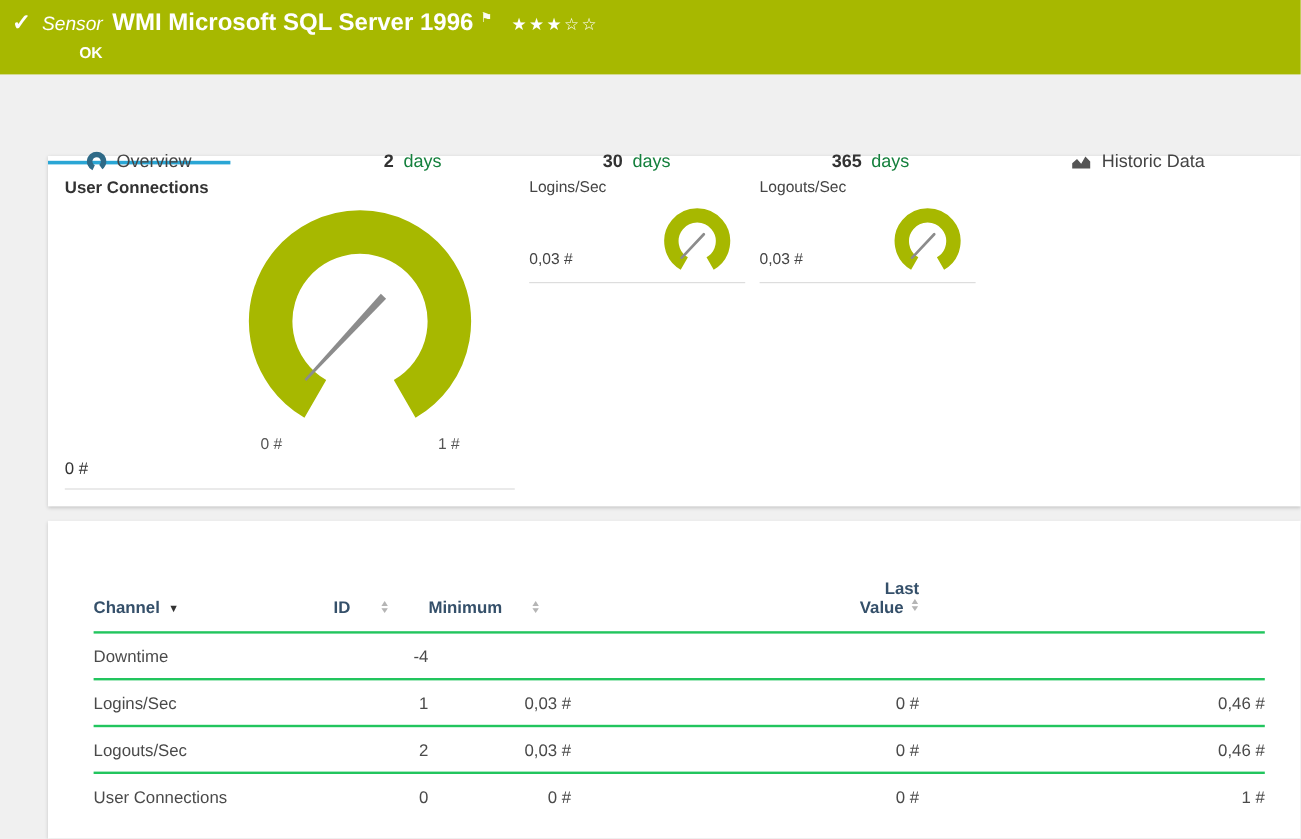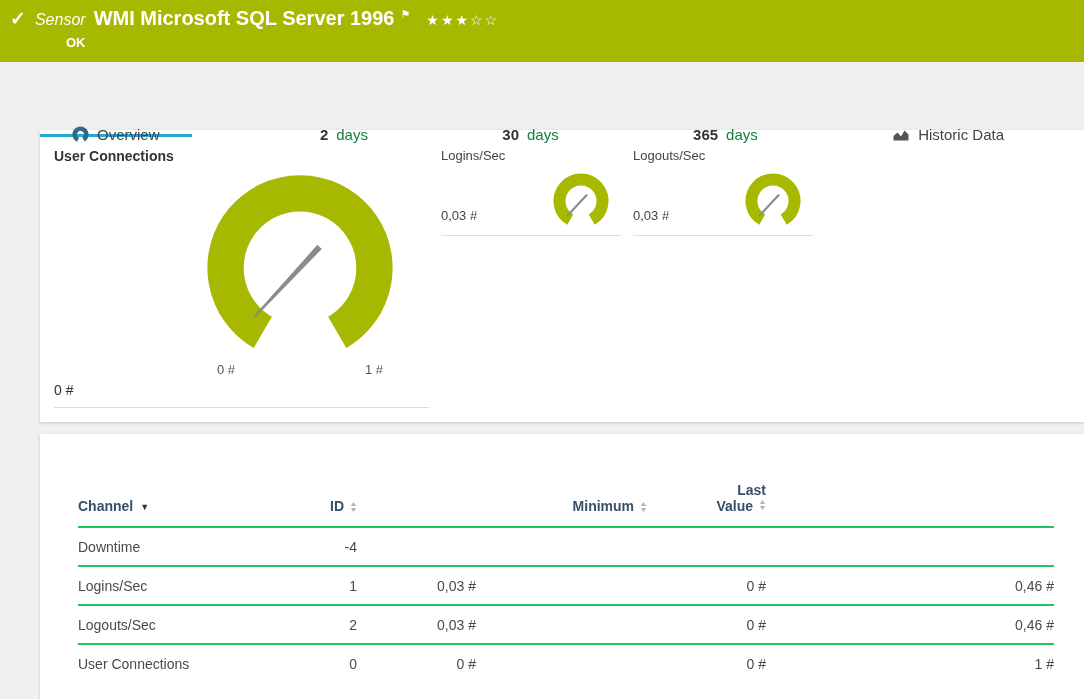--- a/index.html
+++ b/index.html
@@ -59,21 +59,21 @@
   .table-card{margin-top:12px;height:265px;padding:44px 30px 0 38px;overflow:hidden;}
   .trow{display:flex;align-items:center;min-height:39px;border-top:2px solid #22c55e;font-size:14px;color:#4a4a4a;}
   .trow.thead{border-top:none;align-items:flex-end;min-height:48px;padding-bottom:12px;color:#35506a;font-weight:bold;}
   .c{padding:0;}
   .c1{flex:0 0 200px;}
   .c2{flex:0 0 79px;text-align:right;}
   .c3{flex:0 0 119px;text-align:right;}
   .c4{flex:0 0 290px;text-align:right;}
   .c5{flex:1;text-align:right;}
   .hcell{display:flex;align-items:flex-end;}
-  .c2.hcell,.c4.hcell,.c5.hcell{justify-content:flex-end;}
+  .c2.hcell,.c4.hcell,.c5.hcell{justify-content:flex-start;gap:19px;}
   .c3.hcell{flex-direction:column;align-items:flex-end;}
   .c3 .l2row{display:flex;align-items:center;}
   .caret{font-size:9px;color:#333;margin-left:7px;position:relative;top:-2px;}
   .sort{display:inline-flex;flex-direction:column;margin-left:6px;position:relative;top:-1px;}
   .sort i{font-style:normal;font-size:7px;line-height:6px;color:#b5b5b5;transform:scaleX(1.3);}
 </style>
 </head>
 <body>
 
 <div class="page">

